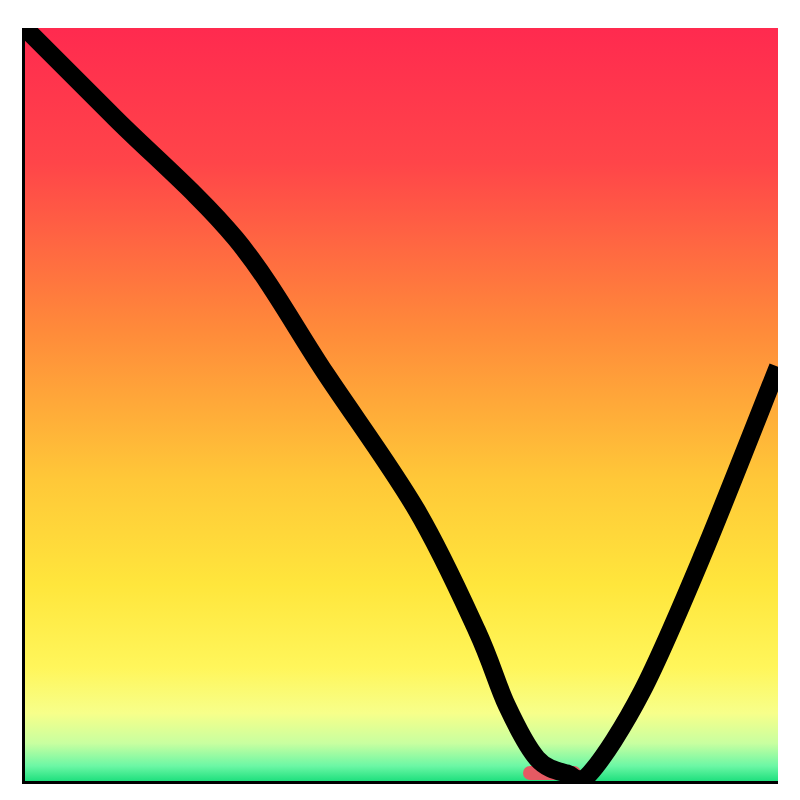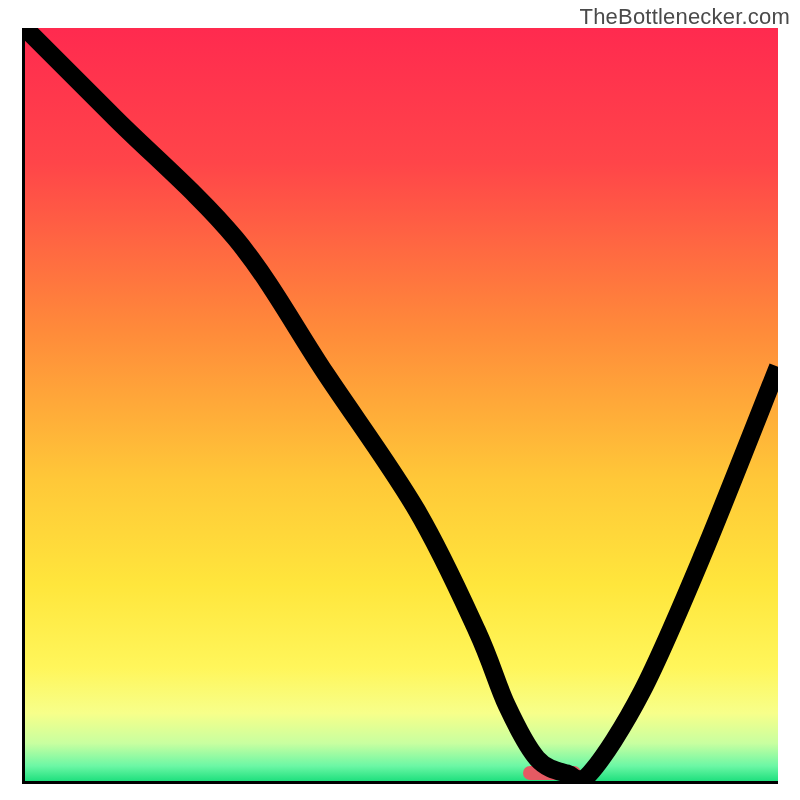--- a/index.html
+++ b/index.html
@@ -59,21 +59,20 @@
     border-radius: 7px;
     z-index: 8;
     transform: translate(-50%, -50%);
   }
 </style>
 </head>
 <body>
 
 <div class="canvas">
 
-  <div class="watermark">TheBottlenecker.com</div>
 
   <div class="plot-area">
 
     <svg class="gradient" viewBox="0 0 100 100" preserveAspectRatio="none">
       <defs>
         <linearGradient id="bg-grad" x1="0" y1="0" x2="0" y2="1">
             <stop offset="0%" stop-color="#ff2a4f"></stop>
             <stop offset="18%" stop-color="#ff4549"></stop>
             <stop offset="40%" stop-color="#ff8a3a"></stop>
             <stop offset="60%" stop-color="#ffc838"></stop>

